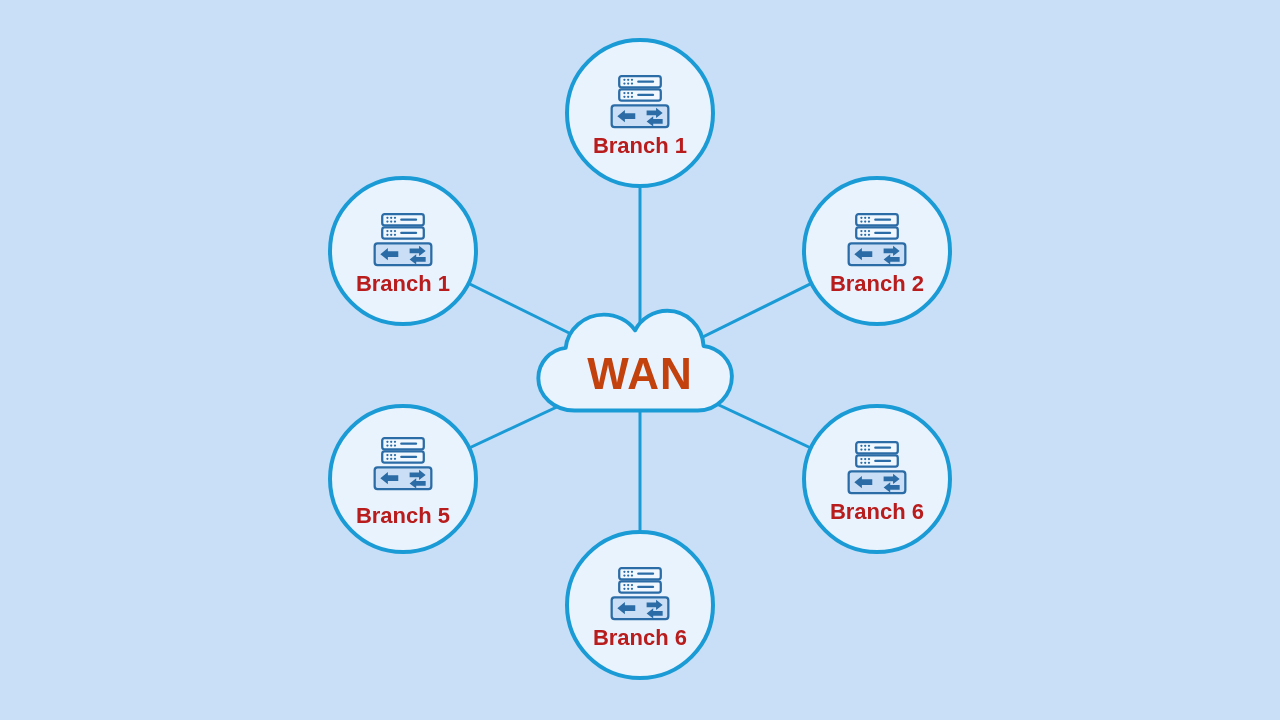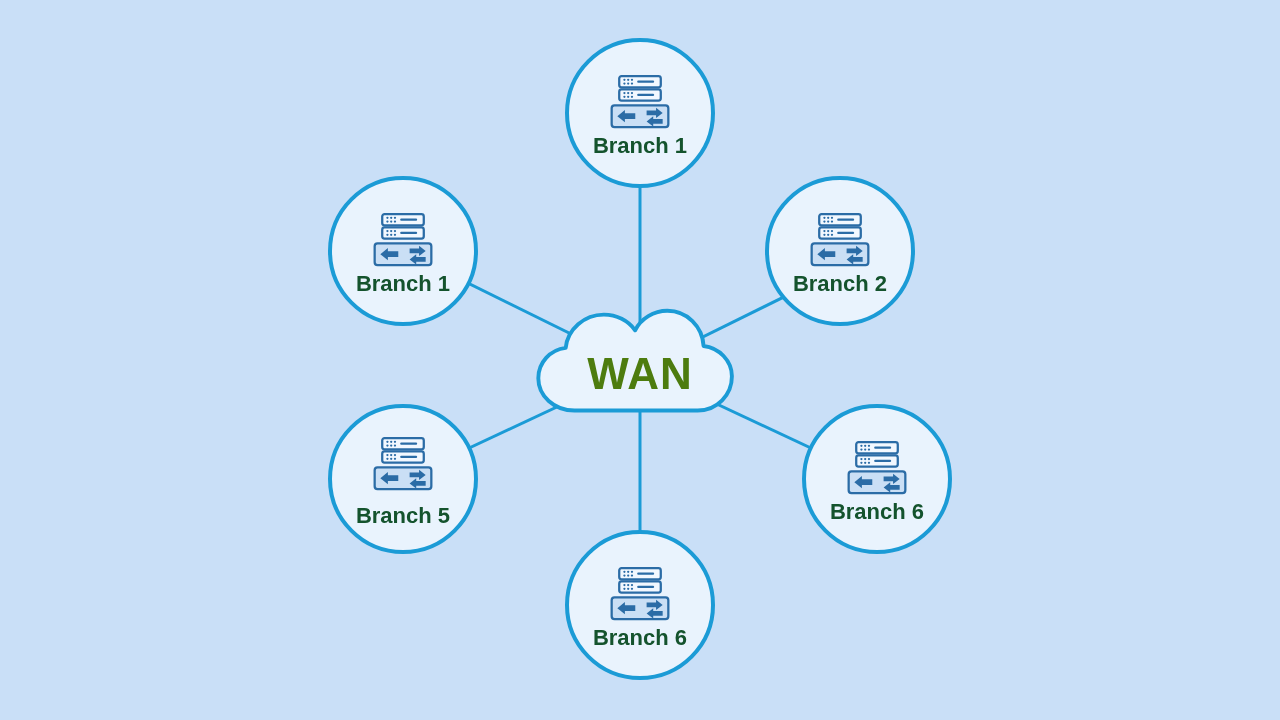--- a/index.html
+++ b/index.html
@@ -19,47 +19,47 @@
     width: 150px; height: 150px;
     box-sizing: border-box;
     border-radius: 50%;
     background: #e9f3fd;
     border: 4px solid #1b9bd6;
     display: flex; flex-direction: column;
     align-items: center; justify-content: center;
   }
   .n0 { left: 565px; top: 38px; }
   .n1 { left: 328px; top: 176px; }
-  .n2 { left: 765px; top: 176px; }
+  .n2 { left: 802px; top: 176px; }
   .n3 { left: 328px; top: 404px; gap: 8px; }
   .n4 { left: 802px; top: 404px; }
   .n5 { left: 565px; top: 530px; }
 
   .device { width: 68px; height: 57px; margin-top: 6px; }
 
   .node-label {
     margin-top: 2px;
     font-size: 22px;
     font-weight: 700;
-    color: #14532d;
+    color: #b91c1c;
     white-space: nowrap;
   }
 
   .cloud-wrap {
     position: absolute;
     left: 527px; top: 300px;
     width: 226px; height: 132px;
   }
   .cloud-svg { width: 100%; height: 100%; display: block; }
   .wan-label {
     position: absolute; left: 0; top: 0; right: 0; bottom: 0;
     display: flex; align-items: center; justify-content: center;
     padding-top: 16px;
     font-size: 44px; font-weight: 700;
-    color: #4d7c0f; letter-spacing: 1px;
+    color: #c2410c; letter-spacing: 1px;
   }
 
   .defs-holder { position: absolute; width: 0; height: 0; }
 </style>
 </head>
 <body>
 
 <div class="stage">
 
   <svg class="defs-holder" aria-hidden="true">

